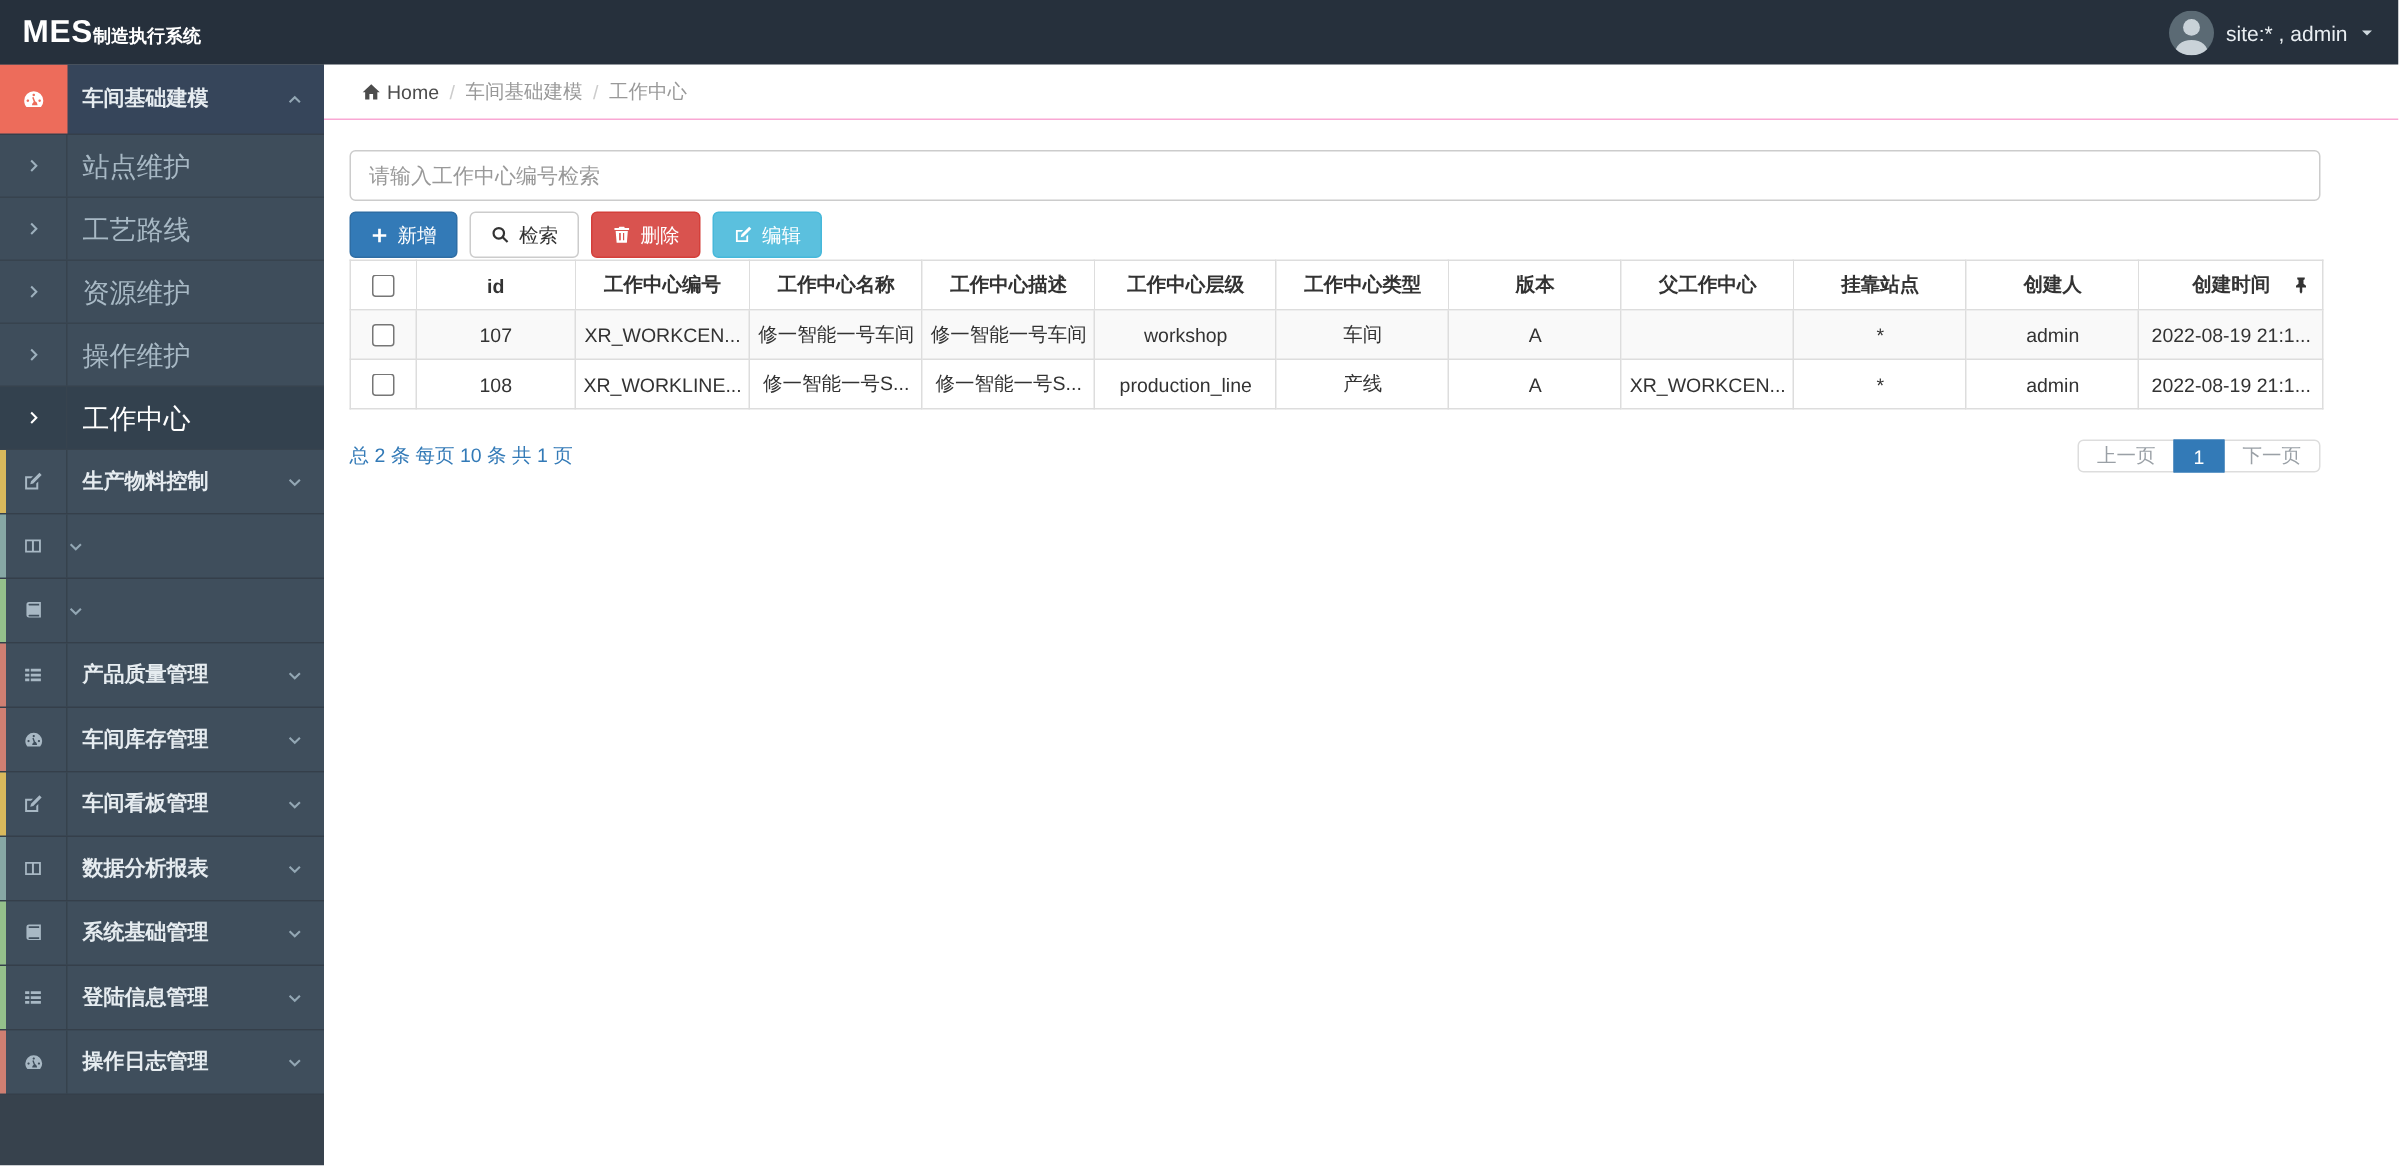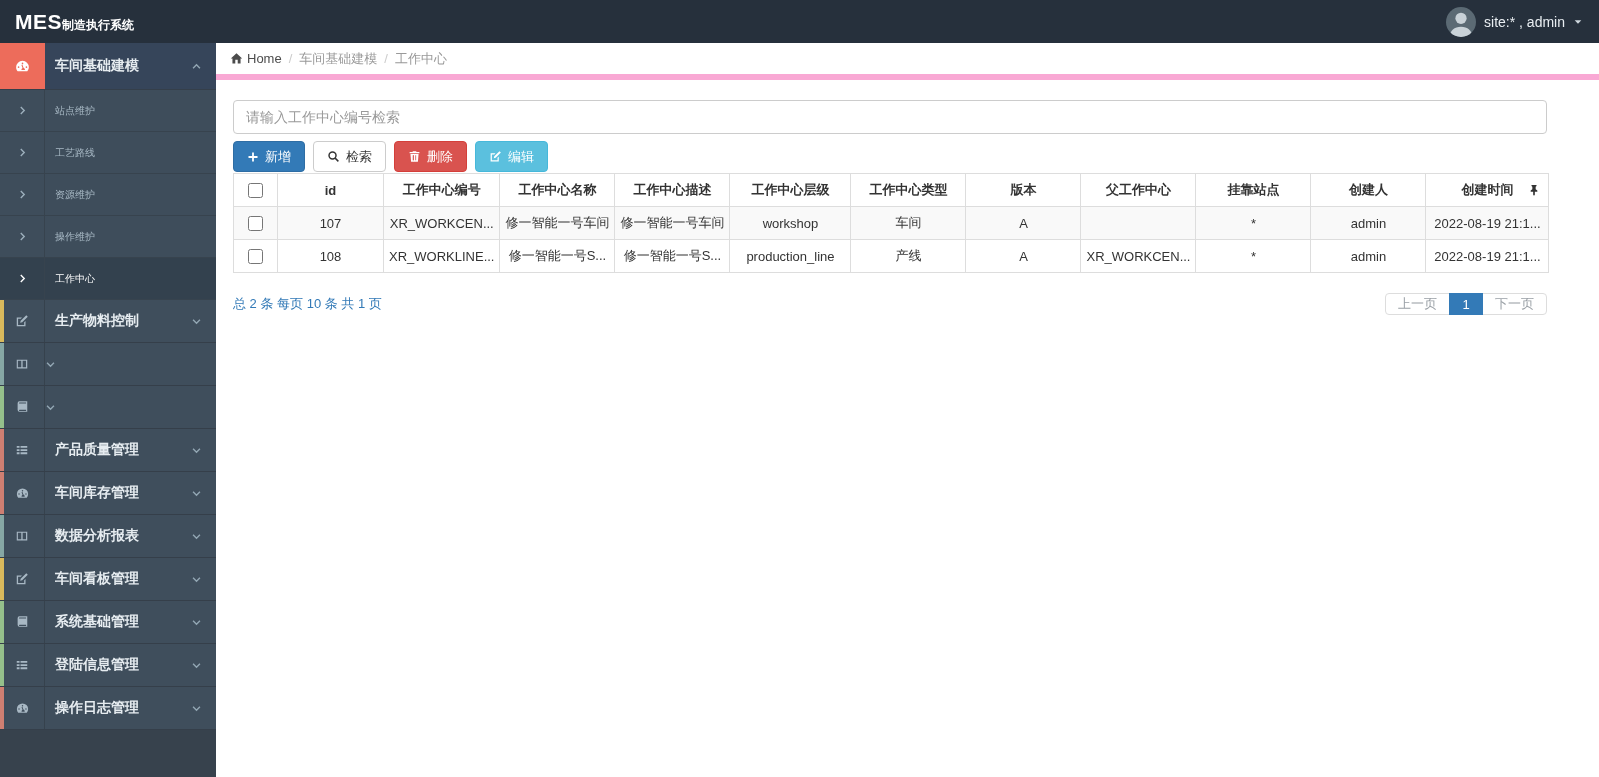--- a/index.html
+++ b/index.html
@@ -26,28 +26,28 @@
   .group, .subitem{ display:flex; align-items:stretch; position:relative; cursor:pointer; }
   .group{ height:43px; background:#3f4e5c; border-bottom:1px solid #353f4a; }
   .group.activeg{ height:47px; background:#36455a; }
   .g-block{ width:45px; flex:none; background:var(--accent,#ed6c5b); color:#fff; display:flex; align-items:center; justify-content:center; }
   .g-icon{ width:45px; flex:none; display:flex; align-items:center; justify-content:center; color:#a8b8c4; border-right:1px solid #36424d; }
   .strip{ position:absolute; left:0; top:0; bottom:0; width:4px; }
   .g-label{ flex:1; display:flex; align-items:center; padding-left:10px; color:#e6ecf0; font-weight:bold; font-size:14px; }
   .g-caret{ display:flex; align-items:center; padding-right:14px; color:#93a7b4; }
   .subitem{ height:42px; background:#3e4d5b; border-bottom:1px solid #37434e; }
   .sub-ic{ width:45px; flex:none; display:flex; align-items:center; justify-content:center; color:#9db0bd; border-right:1px solid #37434e; }
-  .sub-label{ flex:1; display:flex; align-items:center; padding-left:10px; color:#a8b9c5; font-size:10px; }
+  .sub-label{ flex:1; display:flex; align-items:center; padding-left:10px; color:#a8b9c5; font-size:18px; }
   .subitem.active{ background:#33414e; }
   .subitem.active .sub-label, .subitem.active .sub-ic{ color:#fff; }
 
   
   .main{ position:absolute; left:216px; top:43px; right:0; bottom:0; background:#fff; }
-  .breadcrumb{ height:37px; display:flex; align-items:center; padding-left:14px; gap:7px;
-    border-bottom:6px solid #f9a8d4; font-size:13px; background:#fff; }
+  .breadcrumb{ height:37px; display:flex; align-items:center; padding-left:25px; gap:7px;
+    border-bottom:1px solid #f9a8d4; font-size:13px; background:#fff; }
   .bc-home{ color:#4c4c4c; display:flex; align-items:center; gap:4px; cursor:pointer; }
   .bc-sep::before{ content:"/"; color:#ccc; }
   .bc-item{ color:#999; }
   .content{ padding:20px 0 0 17px; }
 
   .search{ width:1314px; height:34px; border:1px solid #ccc; border-radius:4px; padding:0 12px;
     font-size:14px; color:#333; outline:none; font-family:inherit; display:block; }
   .search::placeholder{ color:#999; }
 
   .btns{ display:flex; gap:8px; margin-top:7px; }
@@ -220,41 +220,41 @@
           </svg>
         </span>
         <span class="g-label">车间库存管理</span>
         <span class="g-caret">
           <svg viewBox="0 0 16 16" width="11" height="11">
             <path fill="none" stroke="currentColor" stroke-width="2" d="M3 5.5l5 5 5-5"></path>
           </svg>
         </span>
       </div>
       <div class="group">
+        <span class="strip" style="background:#d9b95c"></span>
+        <span class="g-icon">
+          <svg viewBox="0 0 16 16" width="14" height="14">
+            <path fill="currentColor" d="M12.9 1.4l1.7 1.7-6.4 6.4-2.3.6.6-2.3zM2 4h6L6.5 5.5h-3v7h7v-3L12 8v6H2z"></path>
+          </svg>
+        </span>
+        <span class="g-label">车间看板管理</span>
+        <span class="g-caret">
+          <svg viewBox="0 0 16 16" width="11" height="11">
+            <path fill="none" stroke="currentColor" stroke-width="2" d="M3 5.5l5 5 5-5"></path>
+          </svg>
+        </span>
+      </div>
+      <div class="group">
         <span class="strip" style="background:#86a7a4"></span>
         <span class="g-icon">
           <svg viewBox="0 0 16 16" width="14" height="14">
             <path fill="currentColor" fill-rule="evenodd" d="M2 3h12v10H2zm1.3 1.3v7.4h3.9V4.3zm5.4 0v7.4h3.9V4.3z"></path>
           </svg>
         </span>
         <span class="g-label">数据分析报表</span>
-        <span class="g-caret">
-          <svg viewBox="0 0 16 16" width="11" height="11">
-            <path fill="none" stroke="currentColor" stroke-width="2" d="M3 5.5l5 5 5-5"></path>
-          </svg>
-        </span>
-      </div>
-      <div class="group">
-        <span class="strip" style="background:#d9b95c"></span>
-        <span class="g-icon">
-          <svg viewBox="0 0 16 16" width="14" height="14">
-            <path fill="currentColor" d="M12.9 1.4l1.7 1.7-6.4 6.4-2.3.6.6-2.3zM2 4h6L6.5 5.5h-3v7h7v-3L12 8v6H2z"></path>
-          </svg>
-        </span>
-        <span class="g-label">车间看板管理</span>
         <span class="g-caret">
           <svg viewBox="0 0 16 16" width="11" height="11">
             <path fill="none" stroke="currentColor" stroke-width="2" d="M3 5.5l5 5 5-5"></path>
           </svg>
         </span>
       </div>
       <div class="group">
         <span class="strip" style="background:#95c08b"></span>
         <span class="g-icon">
           <svg viewBox="0 0 16 16" width="14" height="14">

